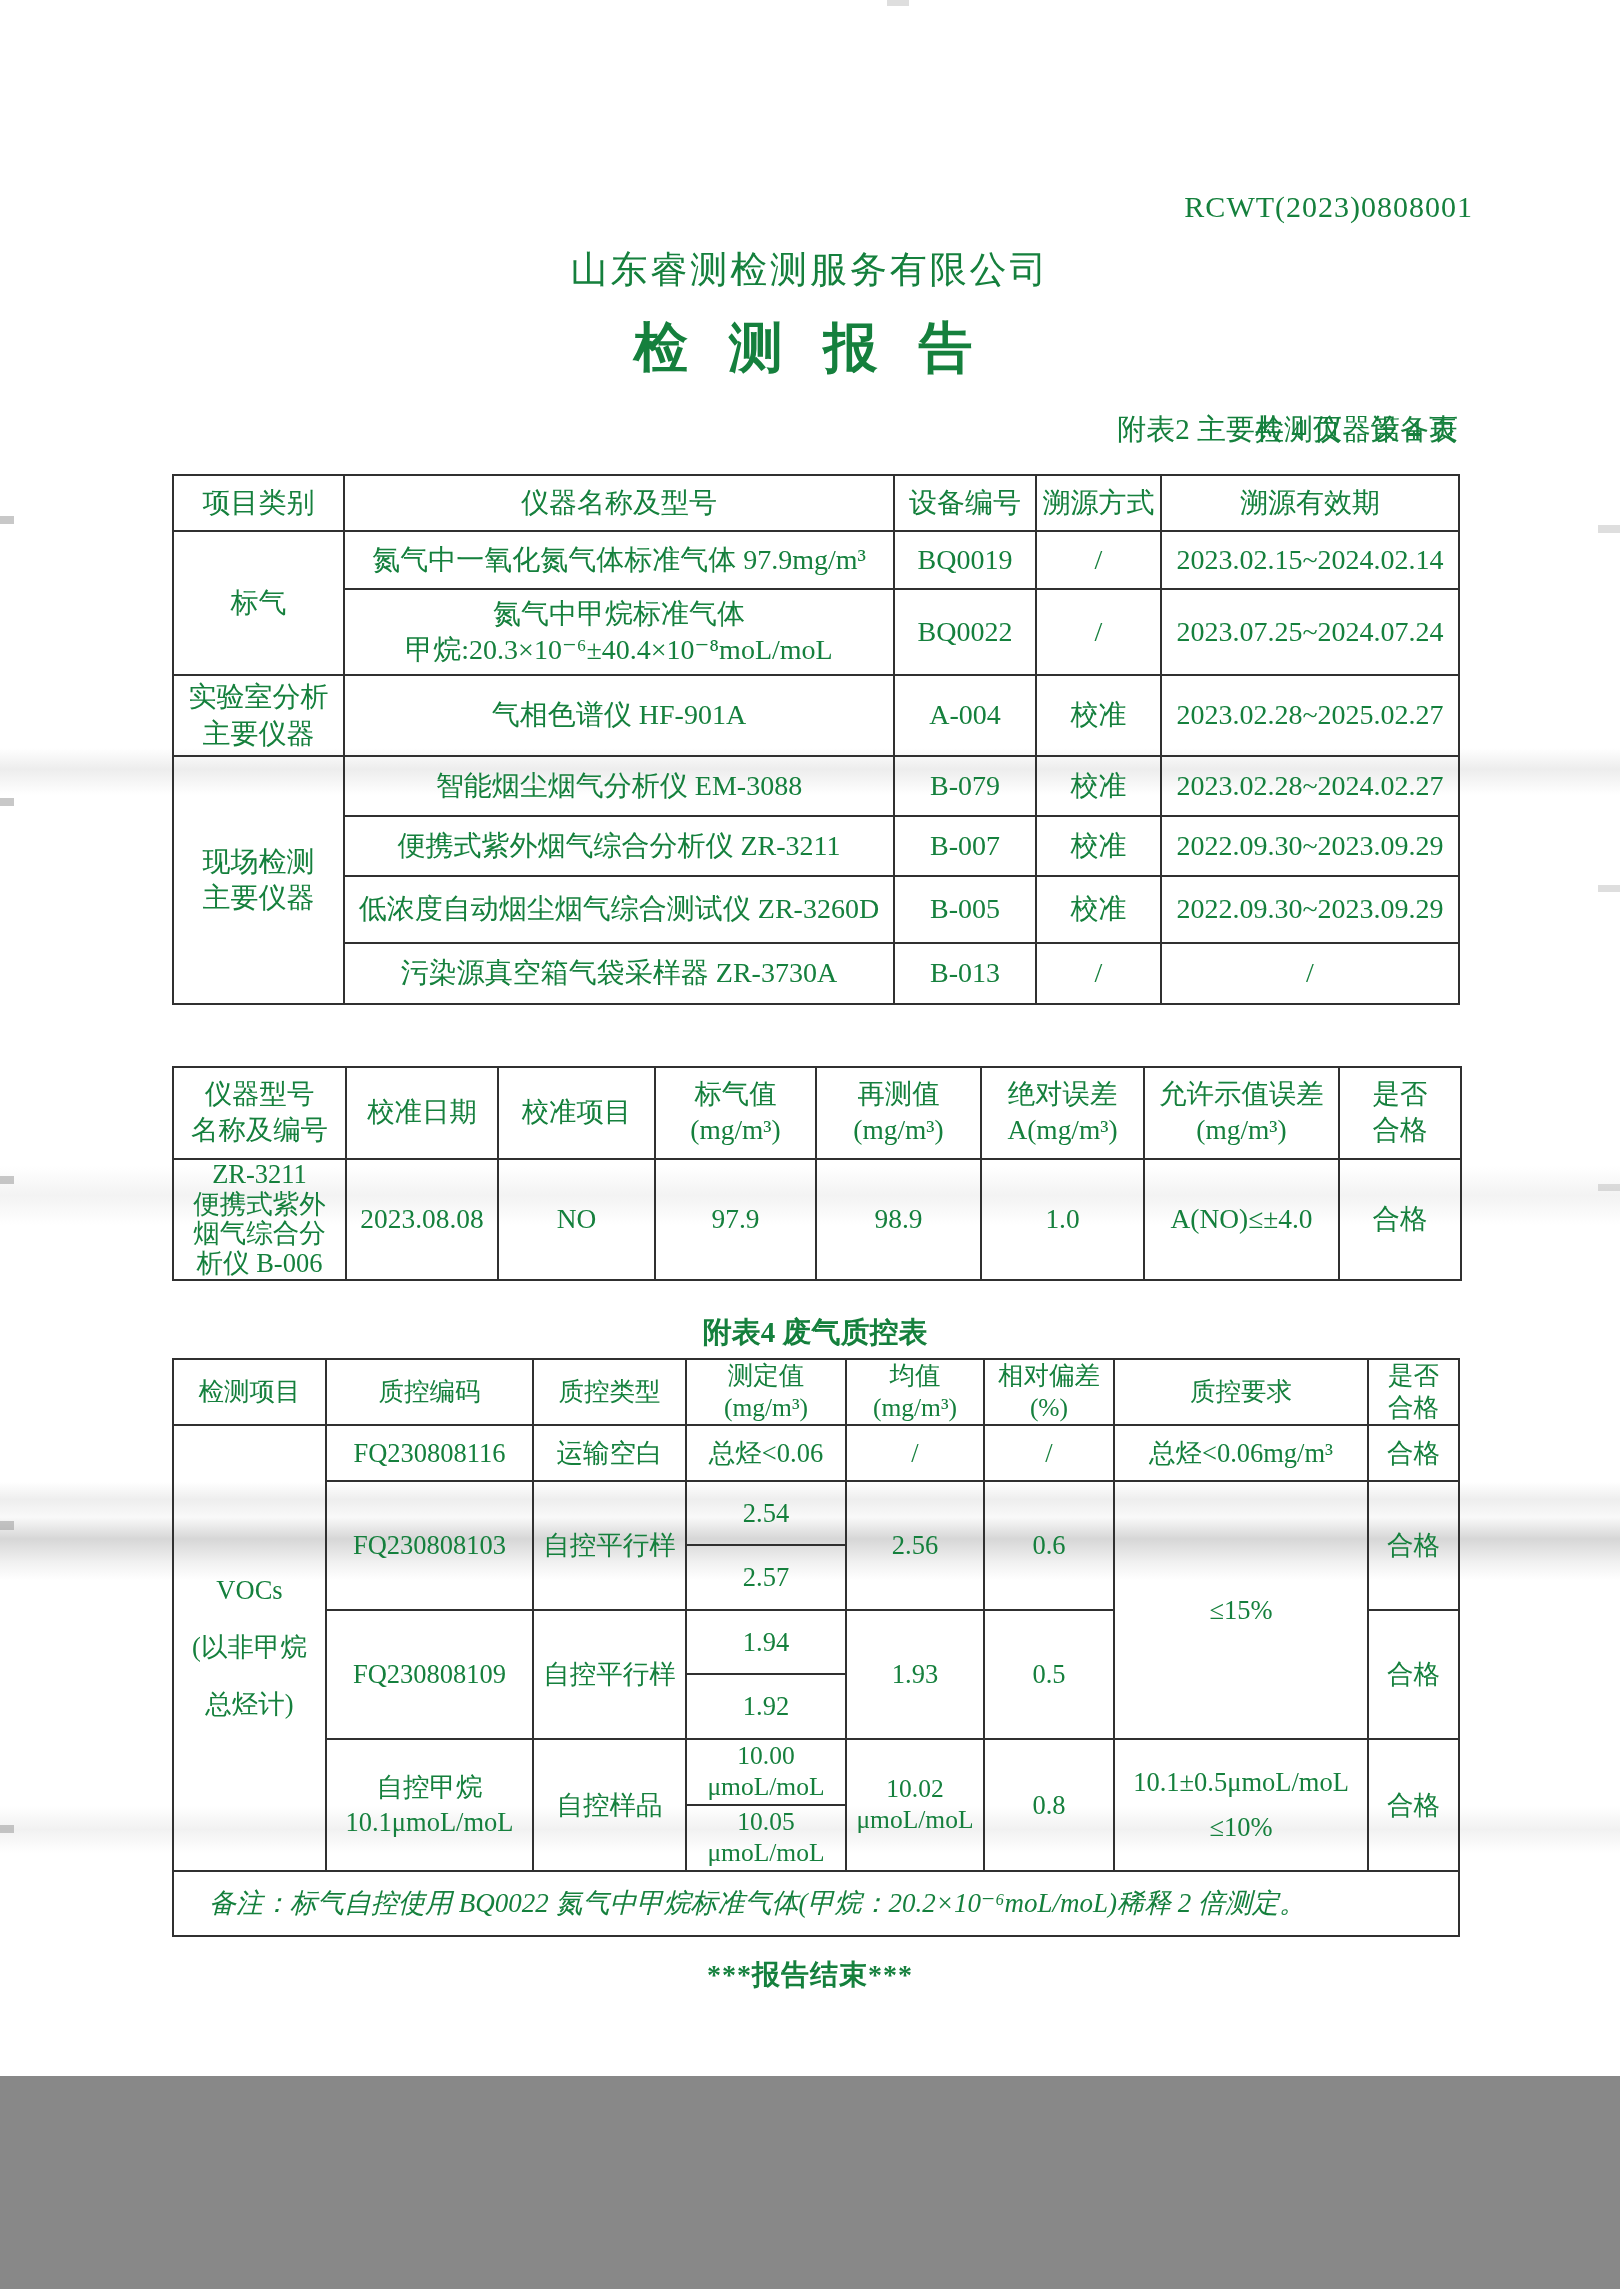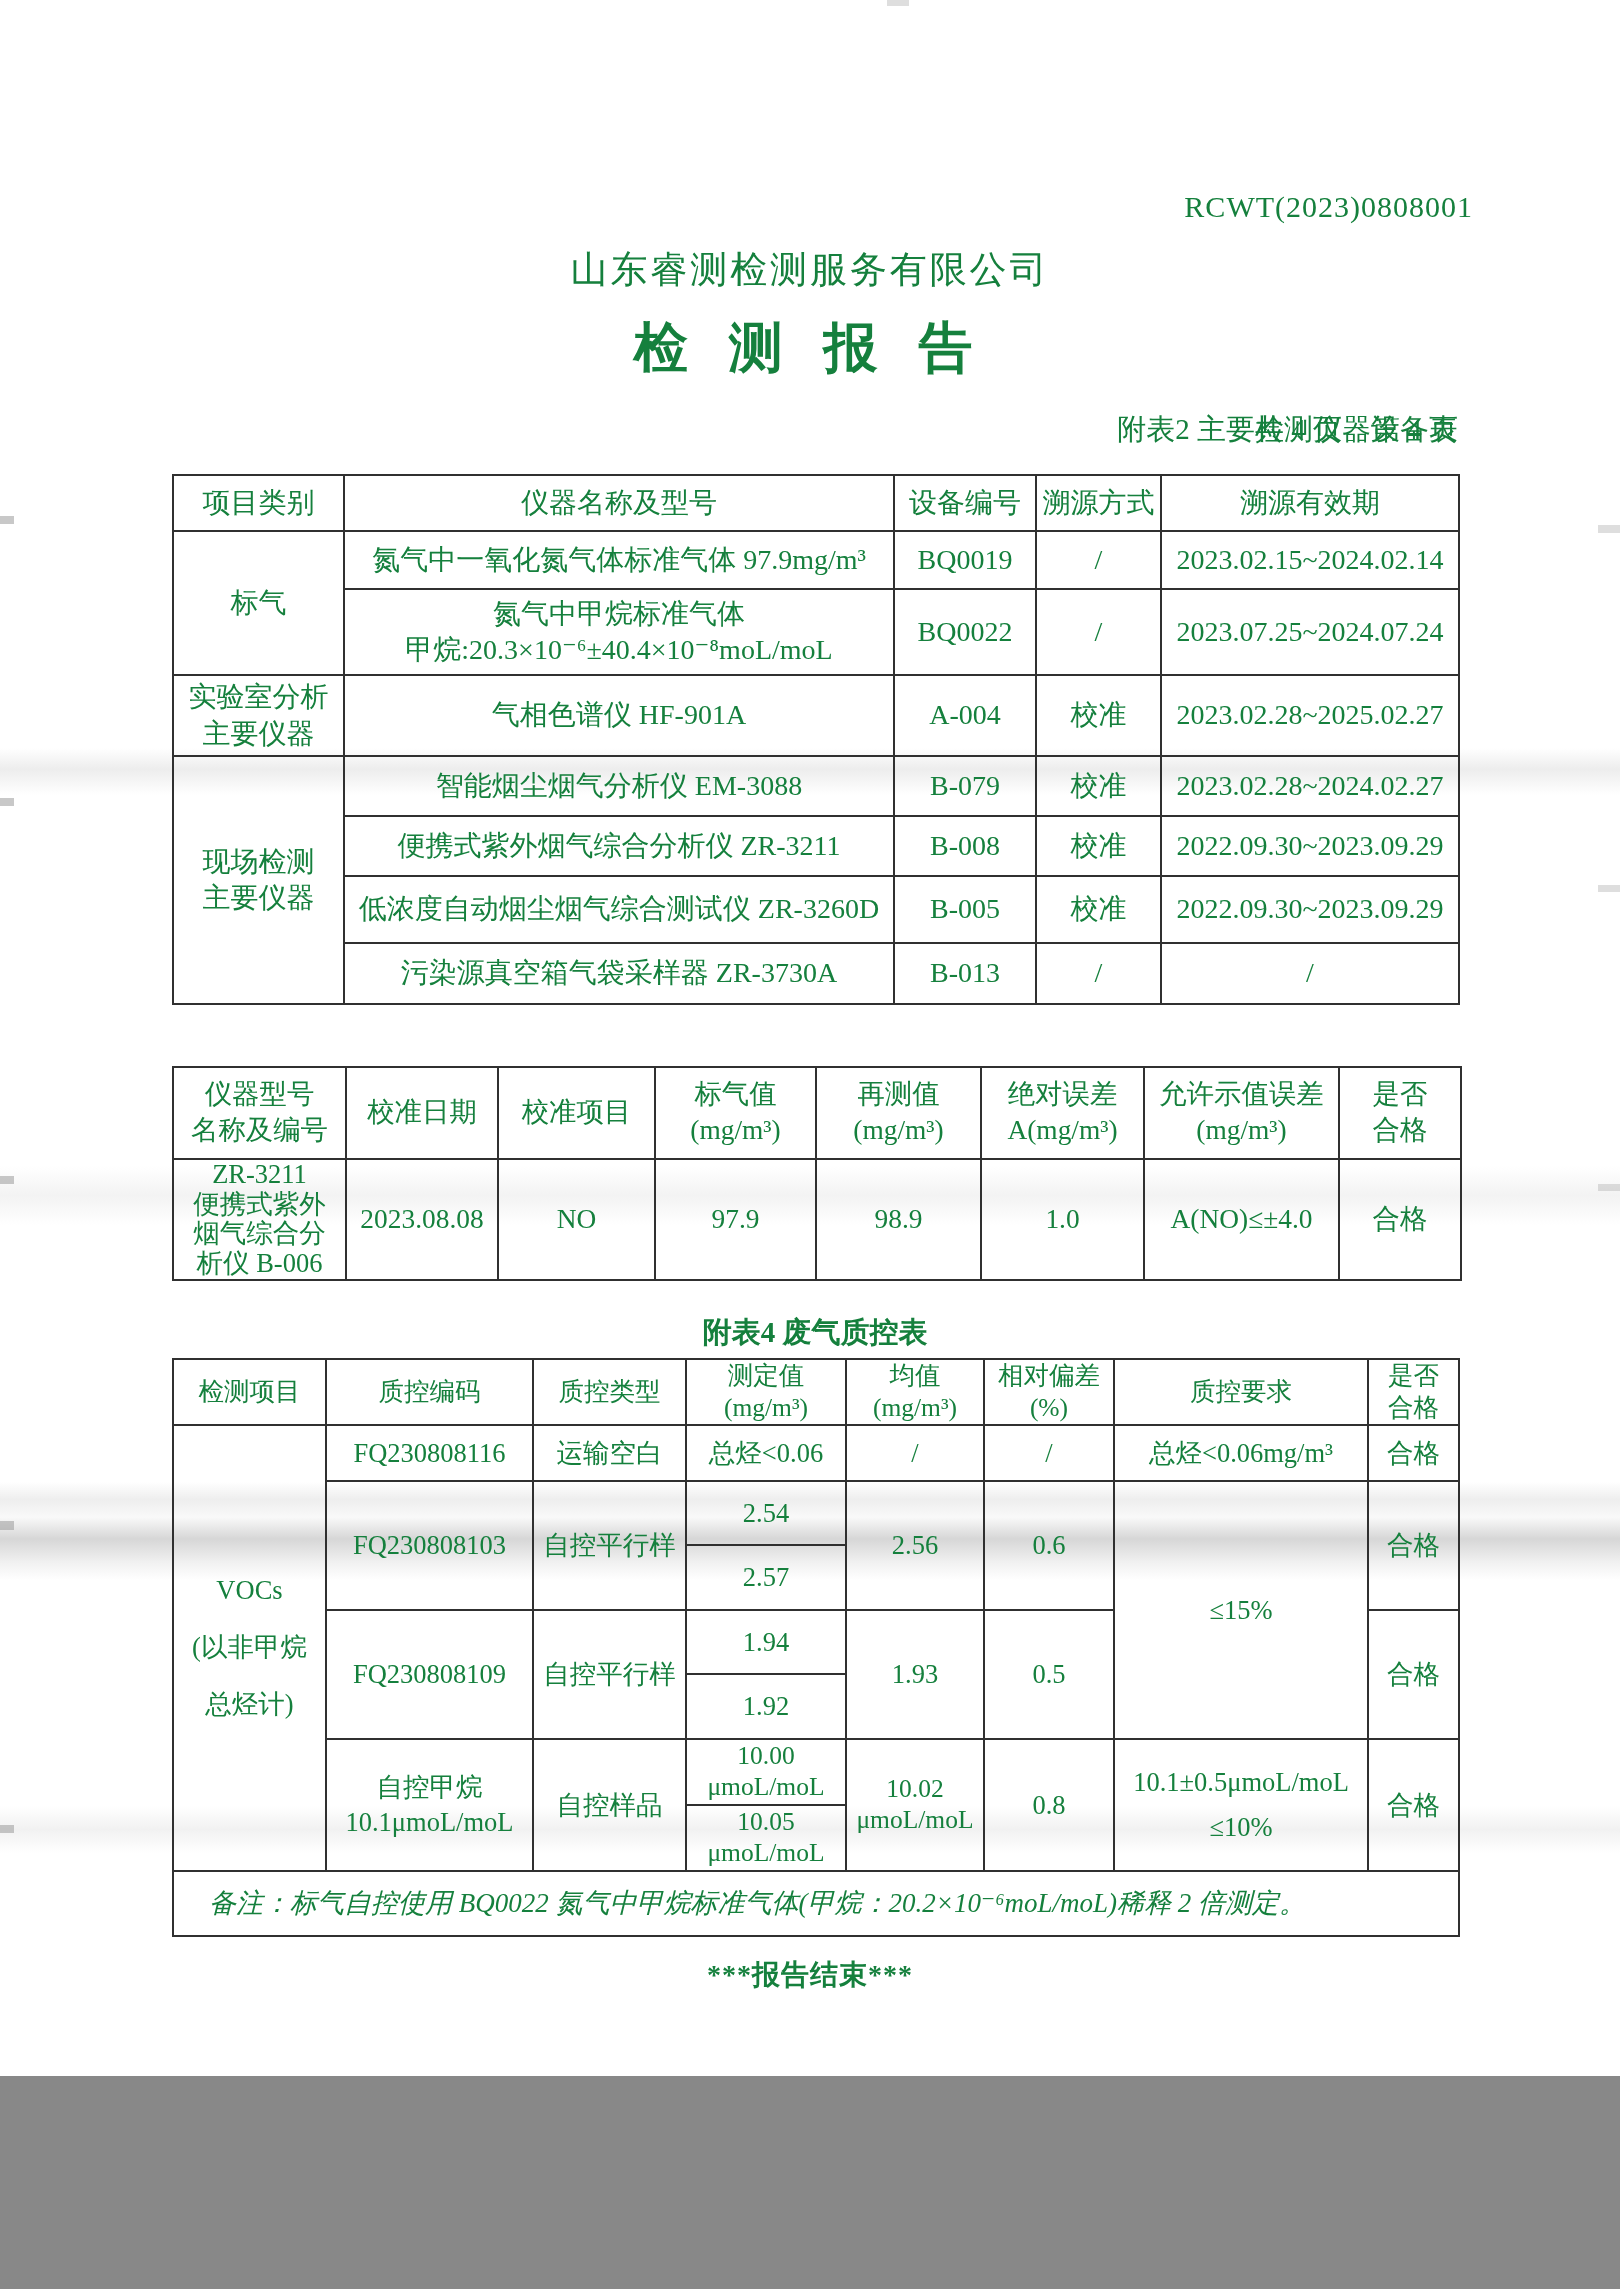--- a/index.html
+++ b/index.html
@@ -123,21 +123,21 @@
     <tr class="rh61">
       <td rowspan="4">现场检测
 主要仪器</td>
       <td>智能烟尘烟气分析仪 EM-3088</td>
       <td>B-079</td>
       <td>校准</td>
       <td>2023.02.28~2024.02.27</td>
     </tr>
     <tr class="rh61">
       <td>便携式紫外烟气综合分析仪 ZR-3211</td>
-      <td>B-008</td>
+      <td>B-007</td>
       <td>校准</td>
       <td>2022.09.30~2023.09.29</td>
     </tr>
     <tr class="rh68">
       <td>低浓度自动烟尘烟气综合测试仪 ZR-3260D</td>
       <td>B-005</td>
       <td>校准</td>
       <td>2022.09.30~2023.09.29</td>
     </tr>
     <tr class="rh62">

